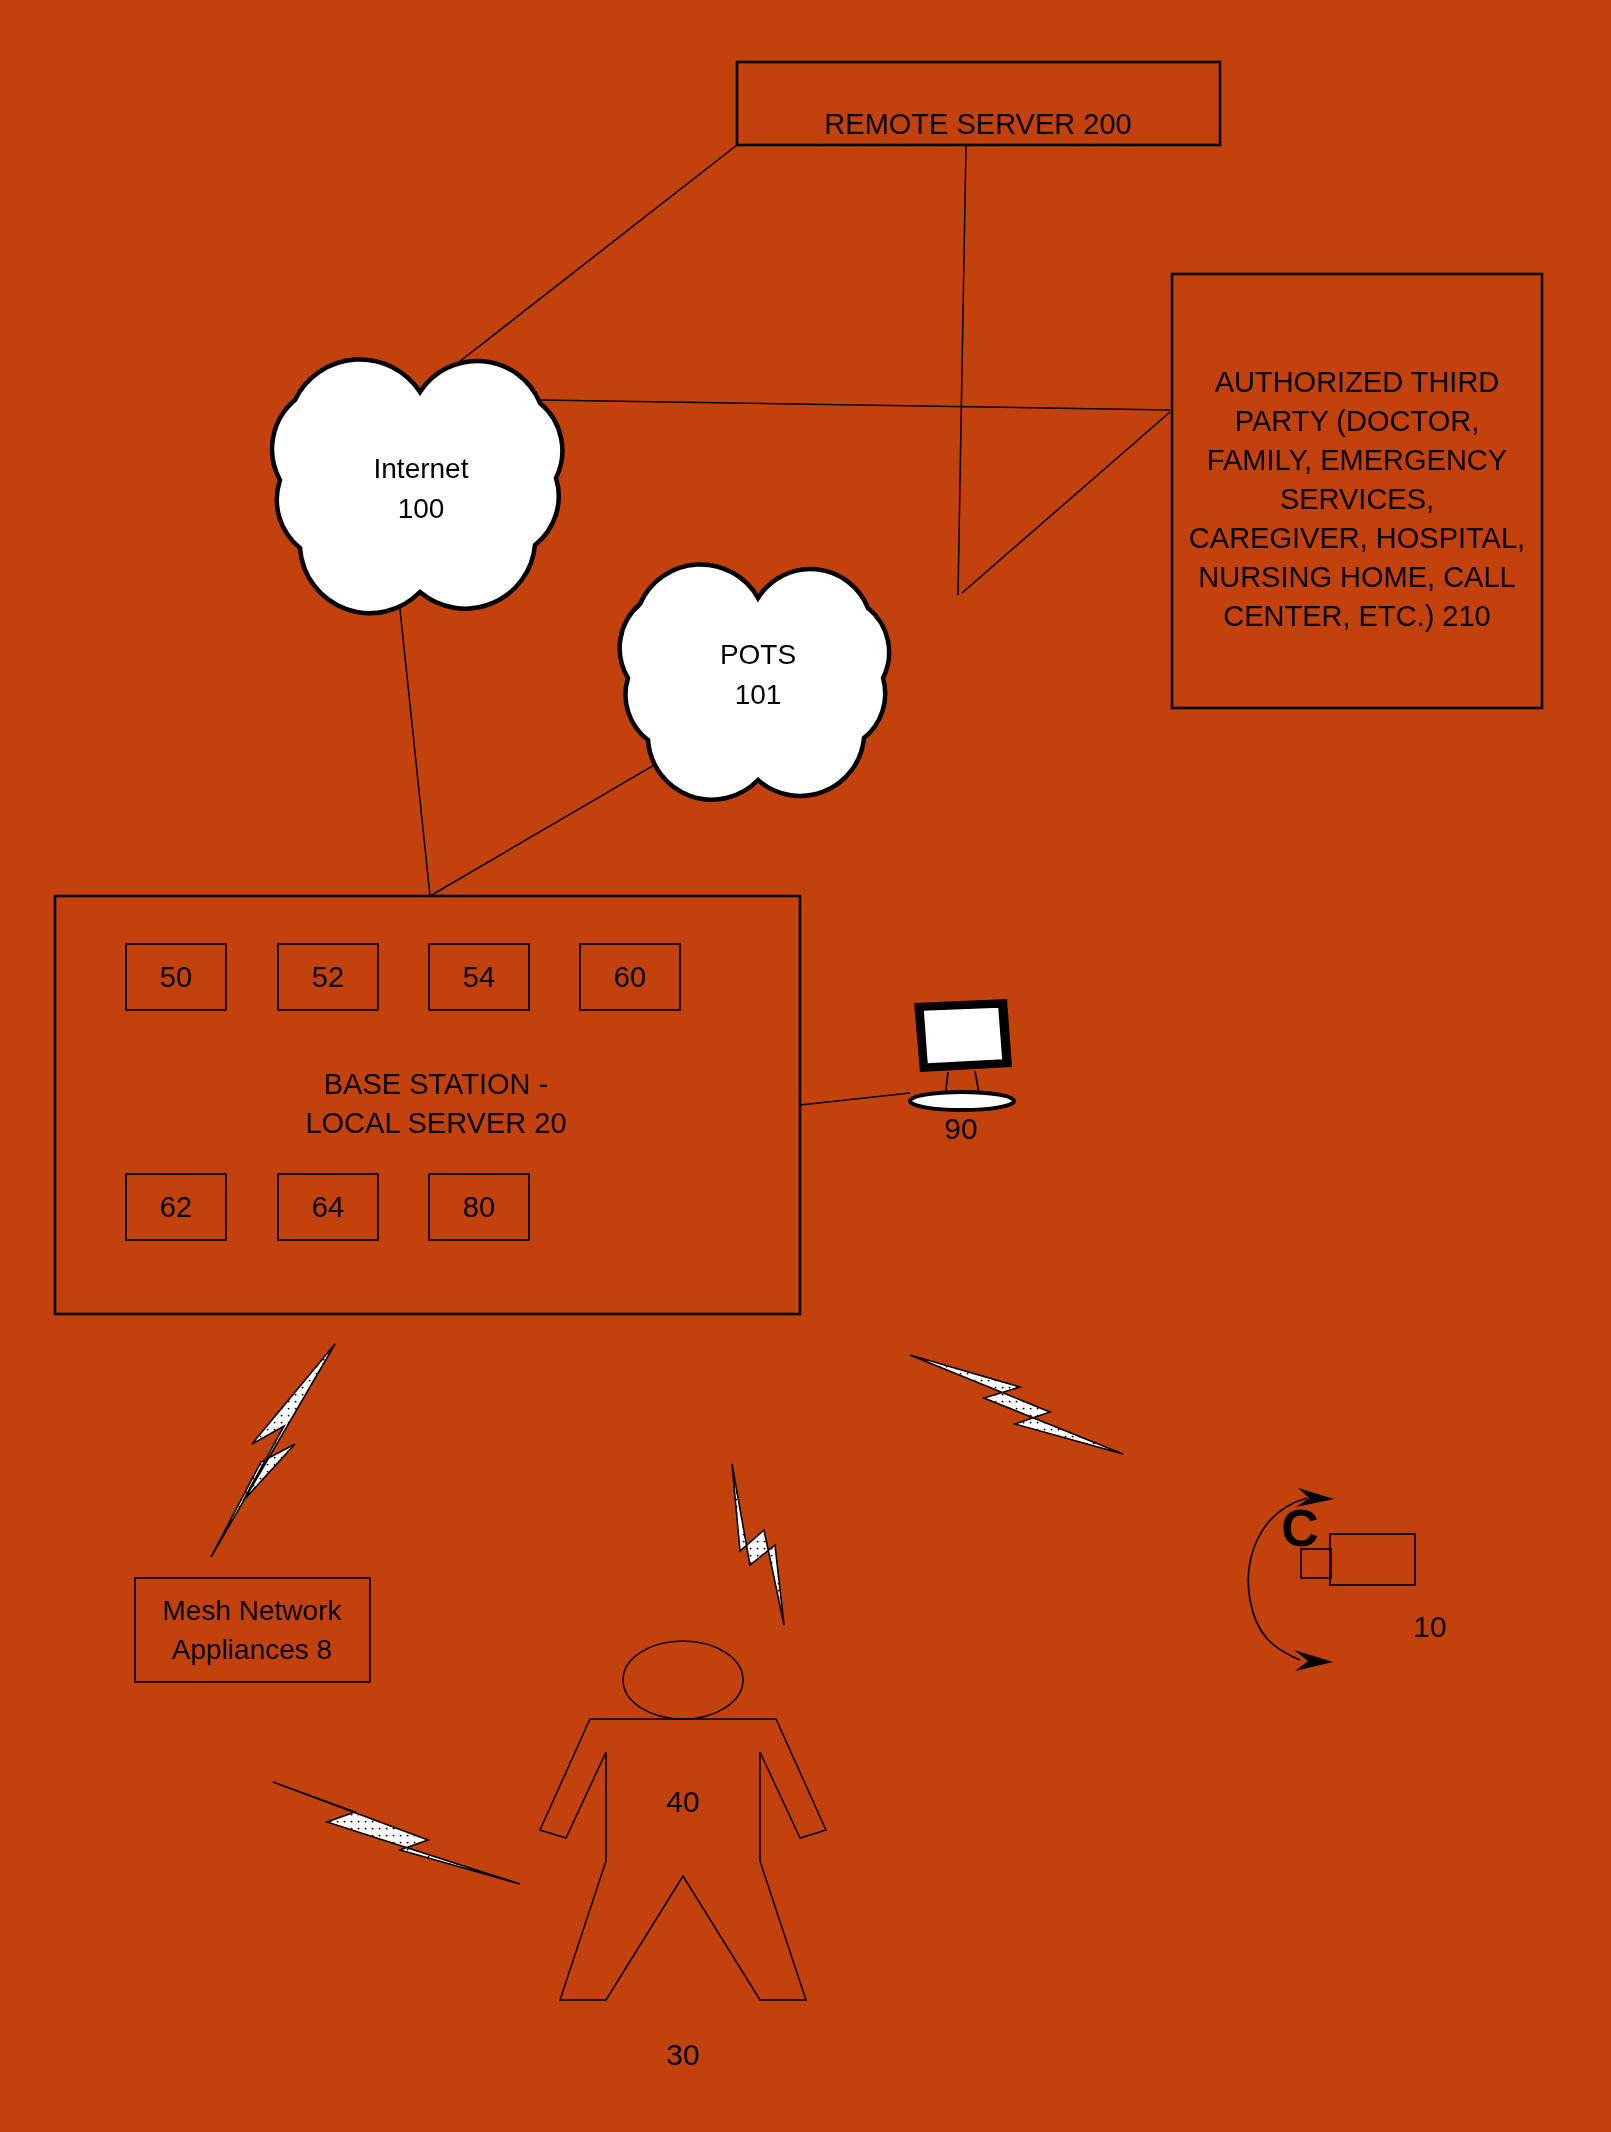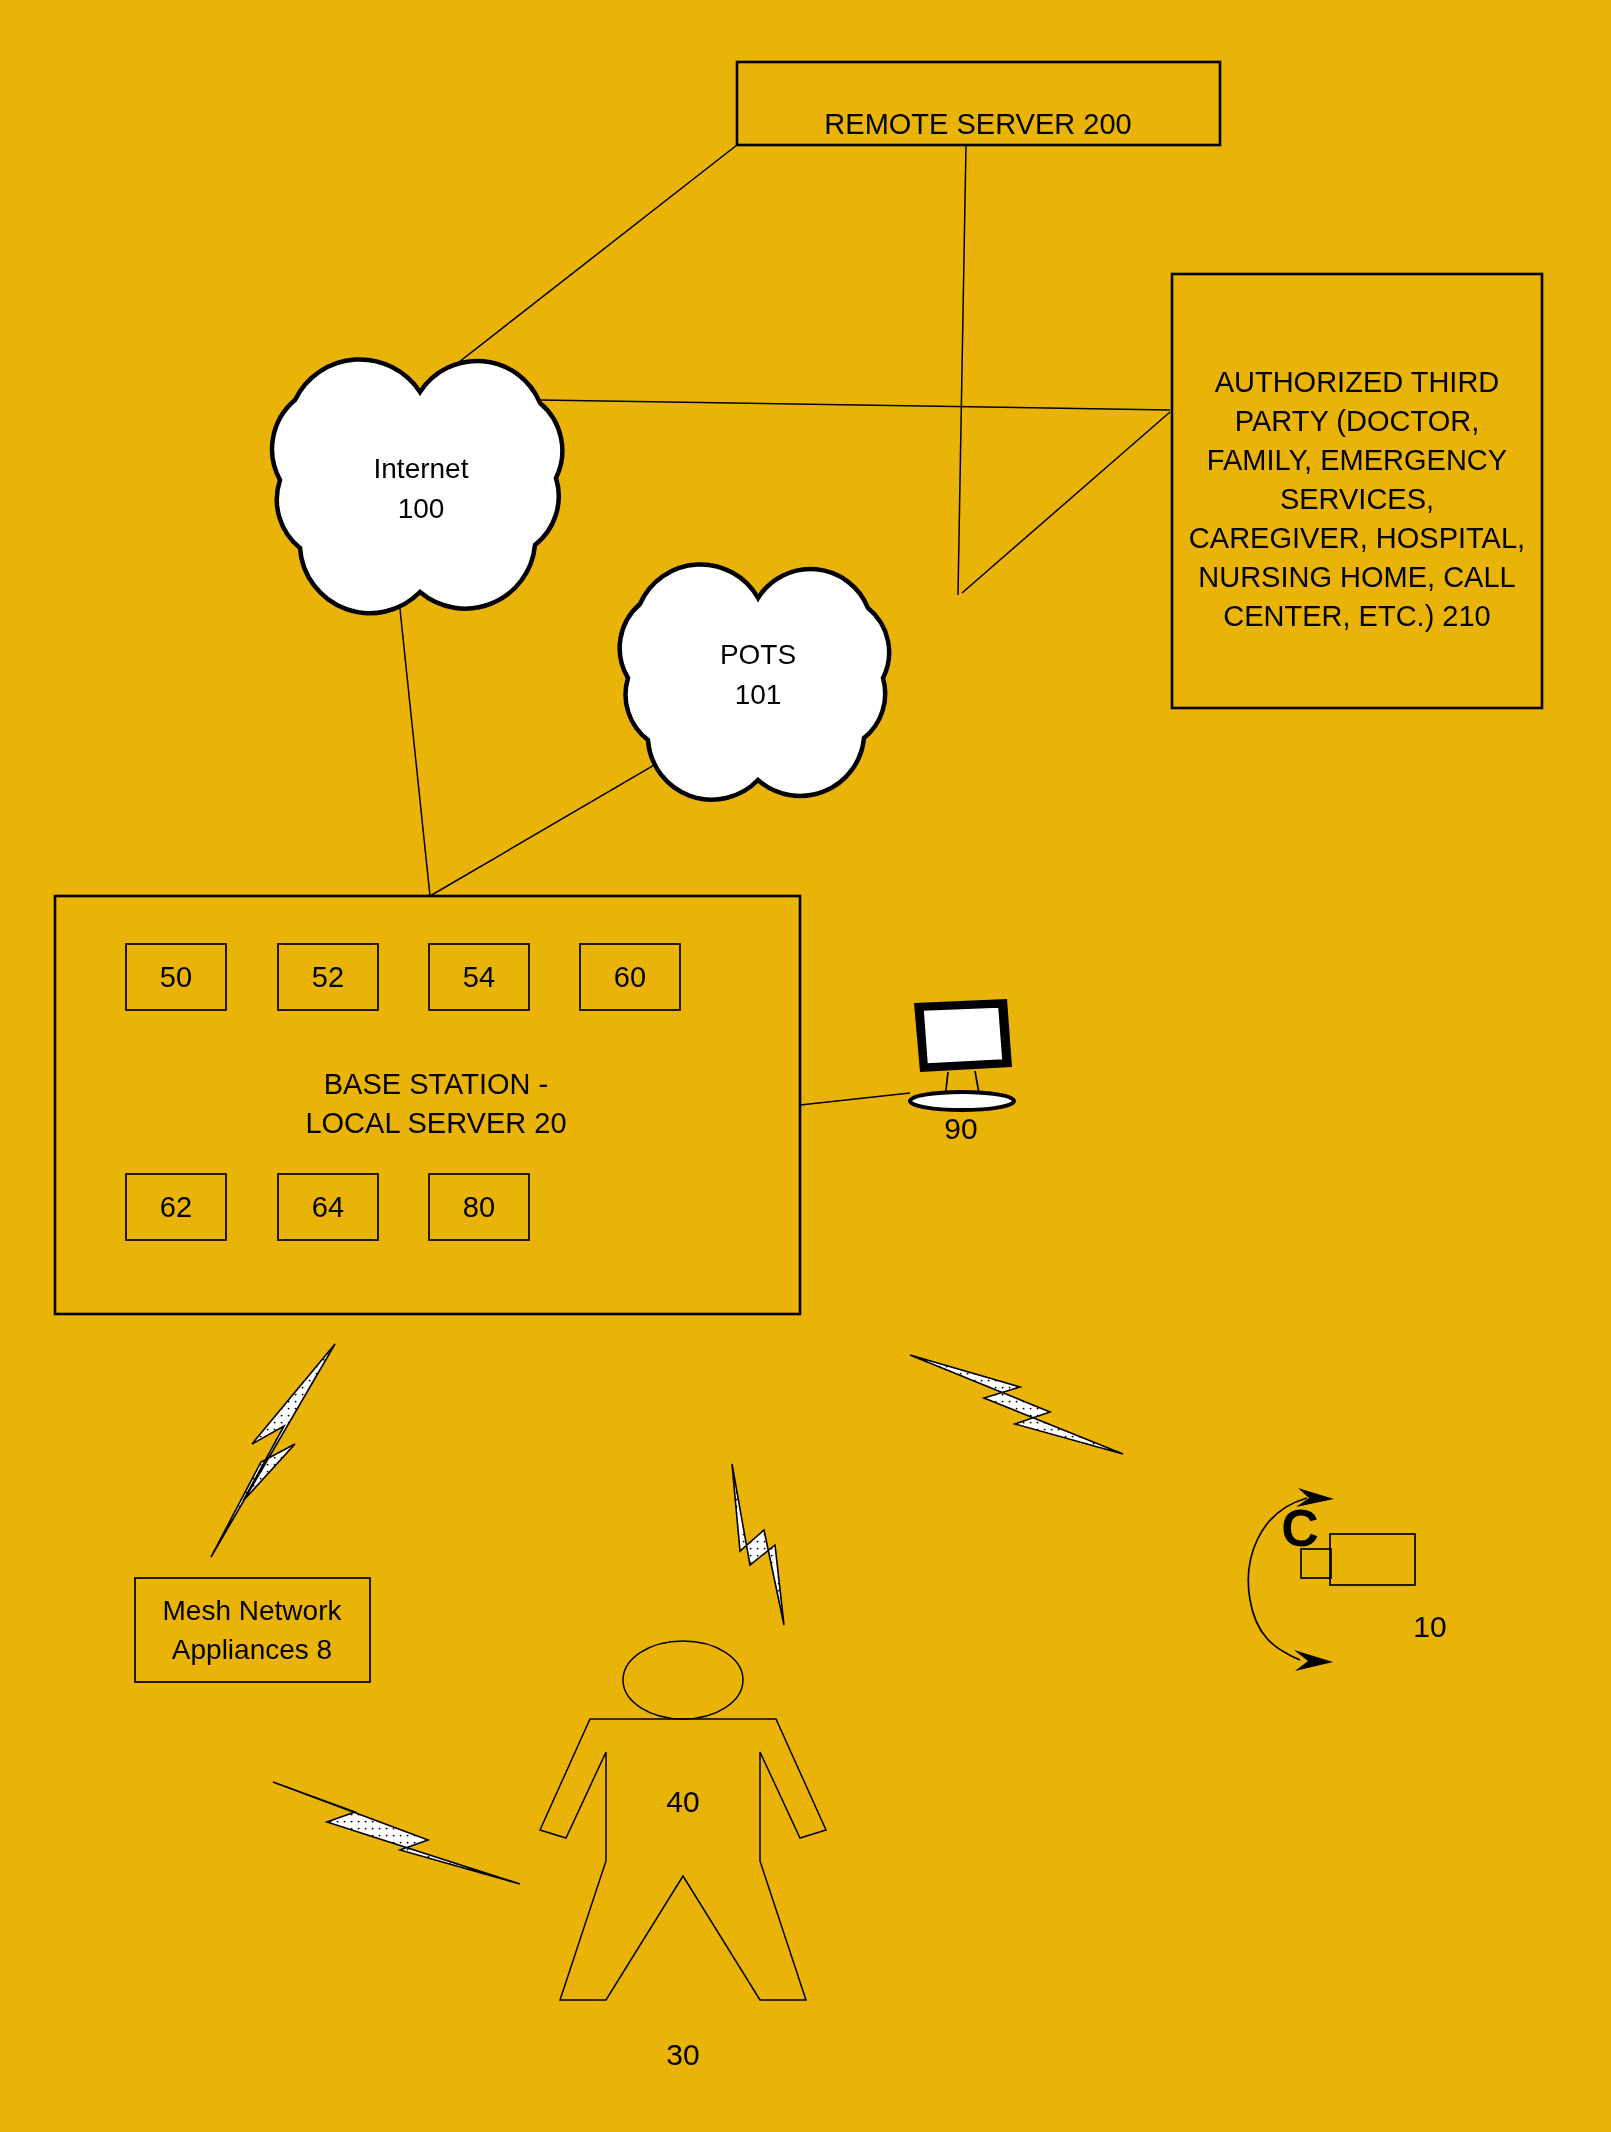--- a/index.html
+++ b/index.html
@@ -10,21 +10,21 @@
   body {
     font-family: "Liberation Sans", sans-serif;
     width: 1611px;
     height: 2132px;
     overflow: hidden;
   }
   #figure-root {
     position: relative;
     width: 1611px;
     height: 2132px;
-    background: #eab308;
+    background: #c2410c;
   }
   #figure-svg {
     position: absolute;
     top: 0;
     left: 0;
     width: 1611px;
     height: 2132px;
   }
   .dgm-text {
     font-family: "Liberation Sans", sans-serif;

